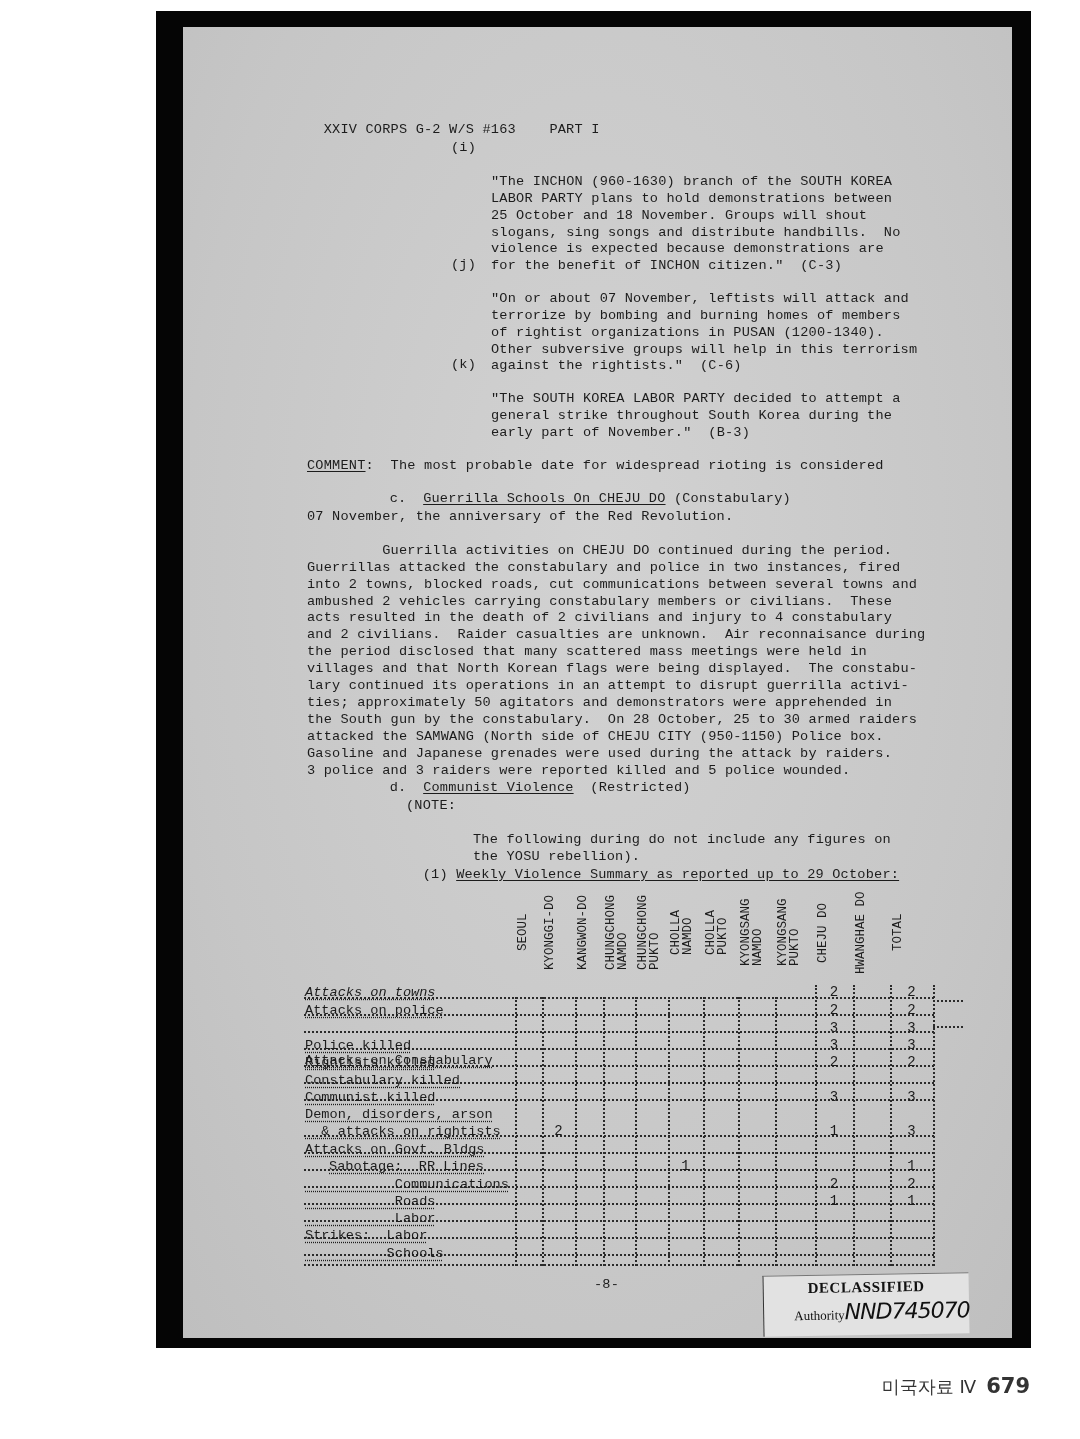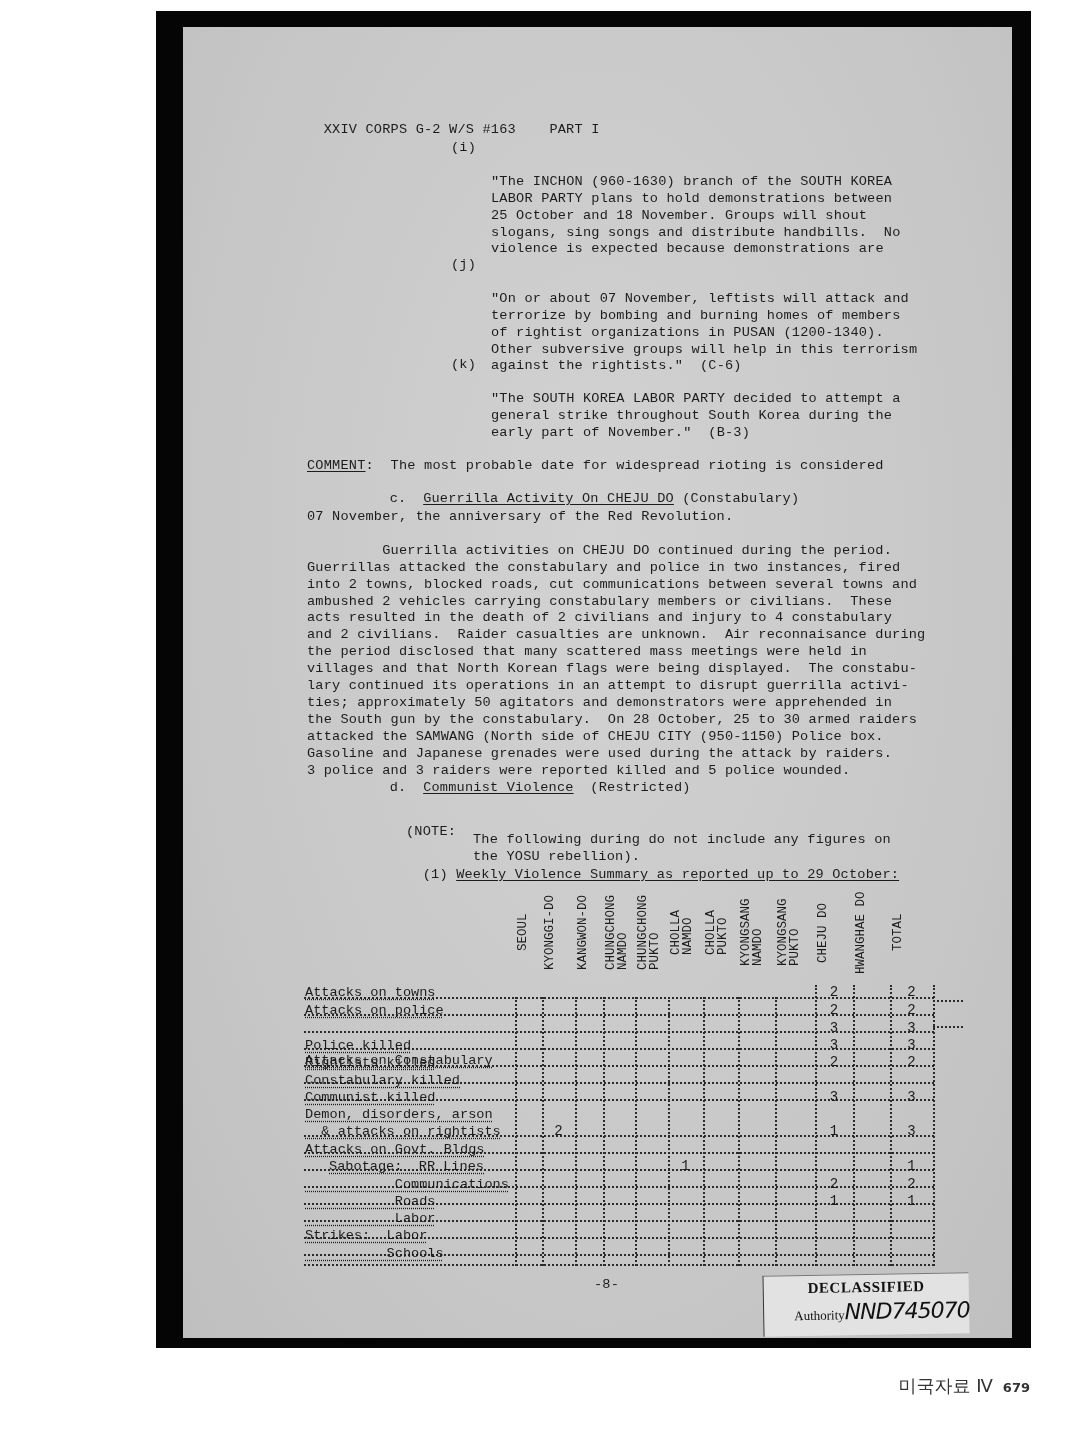--- a/index.html
+++ b/index.html
@@ -30,63 +30,63 @@
   .stamp {
     position: absolute; left: 763px; top: 1274px; width: 205px; height: 60px;
     background: #e2e2e2; border-left: 1px solid #333; border-top: 1px solid #777;
     transform: rotate(-1deg);
   }
   .stamp-title { position: absolute; left: 44px; top: 4px; font-family: "Liberation Serif", serif; font-weight: bold; font-size: 15px; color: #111; letter-spacing: 0.5px; }
   .stamp-auth { position: absolute; left: 30px; top: 24px; font-family: "Liberation Serif", serif; font-size: 13px; color: #111; }
   .stamp-auth .num { font-family: "DejaVu Sans", sans-serif; font-size: 22px; letter-spacing: -1px; font-style: italic; }
 
   .book-footer { position: absolute; right: 50px; top: 1374px; font-family: "DejaVu Sans", sans-serif; font-size: 18px; color: #333; }
-  .book-footer .pg { font-weight: bold; font-size: 13px; margin-left: 10px; }
+  .book-footer .pg { font-weight: bold; font-size: 21px; margin-left: 10px; }
 </style>
 </head>
 <body>
 
 <div class="scan-frame"></div>
 <div class="paper"></div>
 
 <div class="typed" style="left:307px;top:105px;">
   <span>XXIV CORPS G-2 W/S #163</span>    <span>PART I</span>
 </div>
 
 <div class="typed" style="left:451px;top:140px;">(i)</div>
 <div class="typed" style="left:491px;top:140px;">
-  <div>"The INCHON (960-1630) branch of the SOUTH KOREA</div><div>LABOR PARTY plans to hold demonstrations between</div><div>25 October and 18 November. Groups will shout</div><div>slogans, sing songs and distribute handbills.  No</div><div>violence is expected because demonstrations are</div>
+  <div>"The INCHON (960-1630) branch of the SOUTH KOREA</div><div>LABOR PARTY plans to hold demonstrations between</div><div>25 October and 18 November. Groups will shout</div><div>slogans, sing songs and distribute handbills.  No</div><div>violence is expected because demonstrations are</div><div>for the benefit of INCHON citizen."  (C-3)</div>
 </div>
 
 <div class="typed" style="left:451px;top:257px;">(j)</div>
 <div class="typed" style="left:491px;top:257px;">
   <div>"On or about 07 November, leftists will attack and</div><div>terrorize by bombing and burning homes of members</div><div>of rightist organizations in PUSAN (1200-1340).</div><div>Other subversive groups will help in this terrorism</div><div>against the rightists."  (C-6)</div>
 </div>
 
 <div class="typed" style="left:451px;top:357px;">(k)</div>
 <div class="typed" style="left:491px;top:357px;">
   <div>"The SOUTH KOREA LABOR PARTY decided to attempt a</div><div>general strike throughout South Korea during the</div><div>early part of November."  (B-3)</div>
 </div>
 
 <div class="typed" style="left:307px;top:424px;">
   <div><span class="u">COMMENT</span><span>:  The most probable date for widespread rioting is considered</span></div>
   <div>07 November, the anniversary of the Red Revolution.</div>
 </div>
 
 <div class="typed" style="left:373px;top:474px;">
-  <span>c.</span>  <span class="u">Guerrilla Activity On CHEJU DO</span> <span>(Constabulary)</span>
+  <span>c.</span>  <span class="u">Guerrilla Schools On CHEJU DO</span> <span>(Constabulary)</span>
 </div>
 <div class="typed" style="left:307px;top:509px;">
   <div>         Guerrilla activities on CHEJU DO continued during the period.</div><div>Guerrillas attacked the constabulary and police in two instances, fired</div><div>into 2 towns, blocked roads, cut communications between several towns and</div><div>ambushed 2 vehicles carrying constabulary members or civilians.  These</div><div>acts resulted in the death of 2 civilians and injury to 4 constabulary</div><div>and 2 civilians.  Raider casualties are unknown.  Air reconnaisance during</div><div>the period disclosed that many scattered mass meetings were held in</div><div>villages and that North Korean flags were being displayed.  The constabu-</div><div>lary continued its operations in an attempt to disrupt guerrilla activi-</div><div>ties; approximately 50 agitators and demonstrators were apprehended in</div><div>the South gun by the constabulary.  On 28 October, 25 to 30 armed raiders</div><div>attacked the SAMWANG (North side of CHEJU CITY (950-1150) Police box.</div><div>Gasoline and Japanese grenades were used during the attack by raiders.</div><div>3 police and 3 raiders were reported killed and 5 police wounded.</div>
 </div>
 
 <div class="typed" style="left:373px;top:763px;">
   <span>d.</span>  <span class="u">Communist Violence</span>  <span>(Restricted)</span>
 </div>
-<div class="typed" style="left:406px;top:824px;">(NOTE:</div>
+<div class="typed" style="left:406px;top:798px;">(NOTE:</div>
 <div class="typed" style="left:473px;top:798px;">
   <div>The following during do not include any figures on</div><div>the YOSU rebellion).</div>
 </div>
 <div class="typed" style="left:406px;top:850px;">
   <span>(1)</span> <span class="u">Weekly Violence Summary as reported up to 29 October:</span>
 </div>
 
 <div id="vtable"></div>
 
 <div class="typed" style="left:594px;top:1277px;">-8-</div>
@@ -142,21 +142,21 @@
 <div class="grid-h" style="left: 304px; top: 1152px; width: 630px;"></div>
 <div class="grid-h" style="left: 304px; top: 1169px; width: 630px;"></div>
 <div class="grid-h" style="left: 304px; top: 1186px; width: 630px;"></div>
 <div class="grid-h" style="left: 304px; top: 1203px; width: 630px;"></div>
 <div class="grid-h" style="left: 304px; top: 1220px; width: 630px;"></div>
 <div class="grid-h" style="left: 304px; top: 1237px; width: 630px;"></div>
 <div class="grid-h" style="left: 304px; top: 1254px; width: 630px;"></div>
 <div class="grid-h" style="left: 304px; top: 1264px; width: 630px;"></div>
 <div class="grid-h" style="left: 933px; top: 1000px; width: 30px;"></div>
 <div class="grid-h" style="left: 933px; top: 1026px; width: 30px;"></div>
-<div class="rowlabel" style="left: 305px; top: 984px; line-height: 17px;">Attacks on towns</div>
+<div class="rowlabel" style="left: 305px; top: 984px; line-height: 17px; font-style: italic;">Attacks on towns</div>
 <div class="cell" style="left: 815px; top: 984px; width: 38px;">2</div>
 <div class="cell" style="left: 890px; top: 984px; width: 43px;">2</div>
 <div class="rowlabel" style="left: 305px; top: 1002px; line-height: 17px;">Attacks on police</div>
 <div class="cell" style="left: 815px; top: 1002px; width: 38px;">2</div>
 <div class="cell" style="left: 890px; top: 1002px; width: 43px;">2</div>
 <div class="rowlabel" style="left: 305px; top: 1020px; line-height: 17px; margin-top: 32px;">Attacks on Constabulary</div>
 <div class="cell" style="left: 815px; top: 1020px; width: 38px;">3</div>
 <div class="cell" style="left: 890px; top: 1020px; width: 43px;">3</div>
 <div class="rowlabel" style="left: 305px; top: 1037px; line-height: 17px;">Police killed</div>
 <div class="cell" style="left: 815px; top: 1037px; width: 38px;">3</div>

